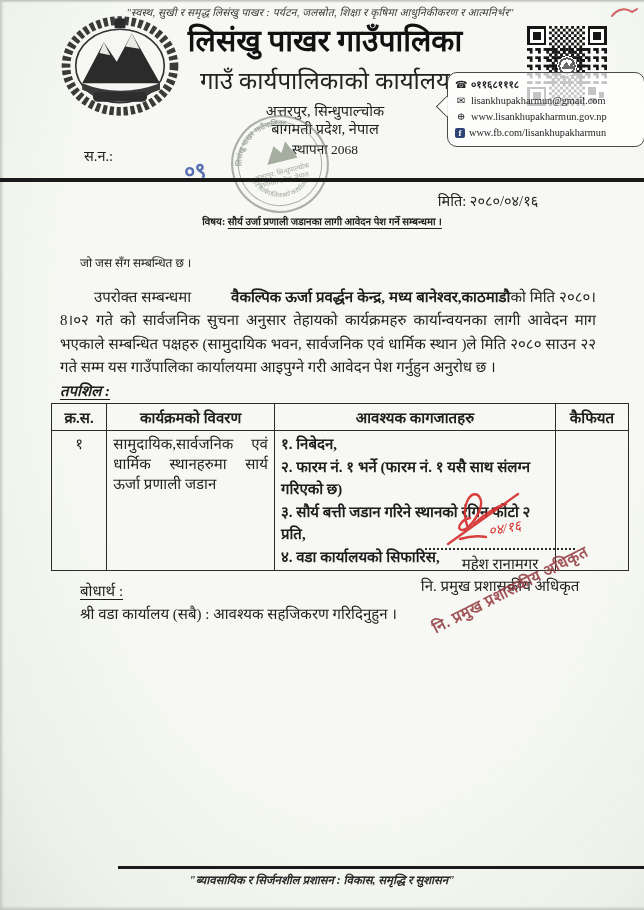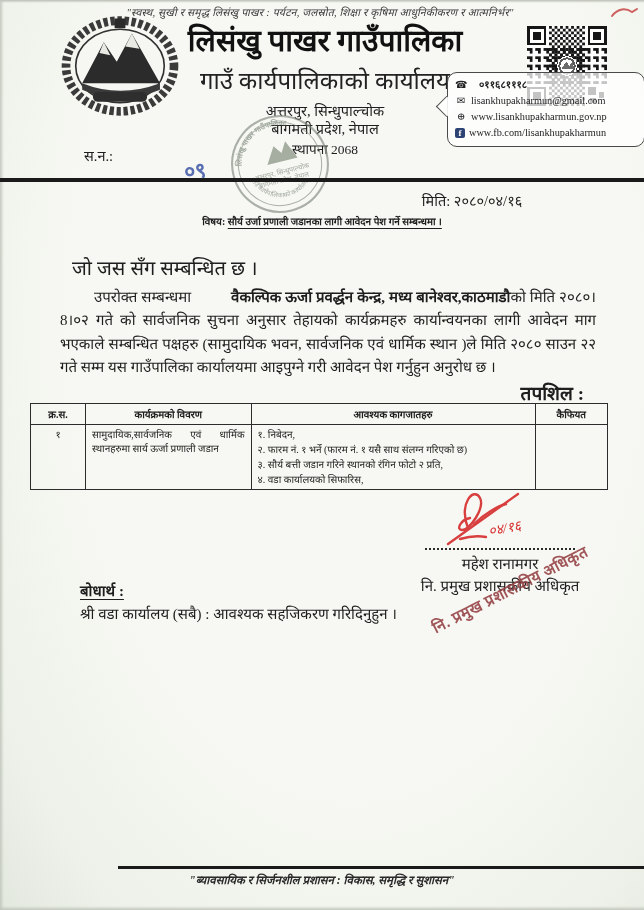--- a/index.html
+++ b/index.html
@@ -38,58 +38,58 @@
     font-size:9px;line-height:10px;text-align:center;font-weight:bold;border-radius:2px;}
 
   .seal-gray{position:absolute;top:112px;left:228px;width:104px;height:104px;opacity:.62;transform:rotate(-14deg);}
 
   .refblock{position:absolute;top:146px;left:84px;font-size:14.5px;line-height:1.45;}
   .serial-hand{position:absolute;top:156px;left:184px;font-size:21px;color:#3d57a6;
     transform:rotate(-6deg);font-weight:bold;opacity:.85;}
 
   .rule{position:absolute;top:178px;left:0;width:644px;height:3.5px;background:#1a1a1a;}
 
-  .dateline{position:absolute;top:190px;left:372px;width:200px;text-align:center;font-size:14.5px;}
+  .dateline{position:absolute;top:190px;left:388px;width:200px;text-align:center;font-size:14.5px;}
 
   .subject{position:absolute;top:214px;left:60px;width:524px;text-align:center;font-size:10px;font-weight:bold;}
   .subject .ul{text-decoration:underline;text-underline-offset:3px;}
 
-  .salutation{position:absolute;top:254px;left:72px;font-size:20px;}
+  .salutation{position:absolute;top:254px;left:80px;font-size:12px;}
 
   .para{position:absolute;top:286px;left:60px;width:536px;font-size:15px;line-height:1.55;
     text-align:justify;text-indent:34px;}
   .para b{font-weight:bold;margin-left:36px;}
 
-  .tbl-caption{position:absolute;top:380px;left:60px;width:524px;text-align:right;
-    font-size:19px;font-weight:bold;text-decoration:underline;text-underline-offset:3px;}
-
-  table.detail{position:absolute;top:403px;left:30px;width:578px;border-collapse:collapse;
-    font-size:10px;}
+  .tbl-caption{position:absolute;top:380px;left:60px;width:524px;text-align:left;
+    font-size:15px;font-weight:bold;text-decoration:underline;text-underline-offset:3px;font-style:italic;}
+
+  table.detail{position:absolute;top:403px;left:51px;width:578px;border-collapse:collapse;
+    font-size:15px;}
   table.detail th,table.detail td{border:1.4px solid #2c2c2c;padding:2px 6px;vertical-align:top;}
   table.detail th{font-weight:bold;text-align:center;padding:3px 4px;}
   td.c-sn{width:44px;text-align:center;}
   td.c-desc{width:158px;text-align:justify;}
   td.c-docs{width:288px;}
   td.c-rem{width:62px;}
-  .doc-line{line-height:1.5;}
+  .doc-line{line-height:1.5;font-weight:bold;}
 
   .sig-wrap{position:absolute;top:486px;left:400px;width:200px;text-align:center;}
   .sig-ink{position:absolute;top:-2px;left:40px;width:110px;height:66px;}
   .sig-date{position:absolute;top:32px;left:88px;color:#d63030;font-size:14px;
     transform:rotate(-10deg);font-style:italic;}
   .dots{margin-top:62px;border-bottom:2.2px dotted #2b2b2b;width:150px;margin-left:auto;margin-right:auto;}
   .sig-name{font-size:15px;margin-top:3px;}
   .sig-desig{font-size:15px;margin-top:2px;}
 
   .stamp-red{position:absolute;top:568px;left:438px;width:220px;transform:rotate(-27deg);
     transform-origin:left bottom;color:rgba(148,62,66,.88);font-size:15.5px;font-weight:bold;
     letter-spacing:.5px;top:616px;}
 
   .cc{position:absolute;top:580px;left:80px;font-size:15px;line-height:1.55;}
-  .cc .cc-label{font-weight:bold;text-decoration:underline;text-underline-offset:3px;}
+  .cc .cc-label{font-weight:normal;text-decoration:underline;text-underline-offset:3px;}
 
   .footer-rule{position:absolute;top:866px;left:118px;right:0;height:2.5px;background:#1a1a1a;}
   .footer-quote{position:absolute;top:872px;left:60px;width:524px;text-align:center;
     font-size:11.5px;font-style:italic;font-weight:bold;color:#2a2a2a;}
 
   .corner-mark{position:absolute;top:4px;left:608px;width:32px;height:18px;}
 </style>
 </head>
 <body>
 
@@ -157,21 +157,21 @@
       </g>
       <circle cx="14.5" cy="14.5" r="3.6" fill="#fdfdfb"></circle>
       <circle cx="14.5" cy="14.5" r="2.8" fill="none" stroke="#5a5a5a" stroke-width=".7"></circle>
       <path d="M12.5,15.5 L14.2,13 L15.4,14.4 L16.6,12.8 L17,15.5 Z" fill="#6a6a6a"></path>
     </svg>
   </div>
 
   <div class="contact-box">
     <div class="contact-line">
       <span class="ci">☎</span>
-      <span style="font-weight:bold;margin-left:8px;">०११६८१११८</span>
+      <span style="font-weight:bold;">०११६८१११८</span>
     </div>
     <div class="contact-line">
       <span class="ci">✉</span>
       <span>lisankhupakharmun@gmail.com</span>
     </div>
     <div class="contact-line">
       <span class="ci">⊕</span>
       <span>www.lisankhupakharmun.gov.np</span>
     </div>
     <div class="contact-line">

